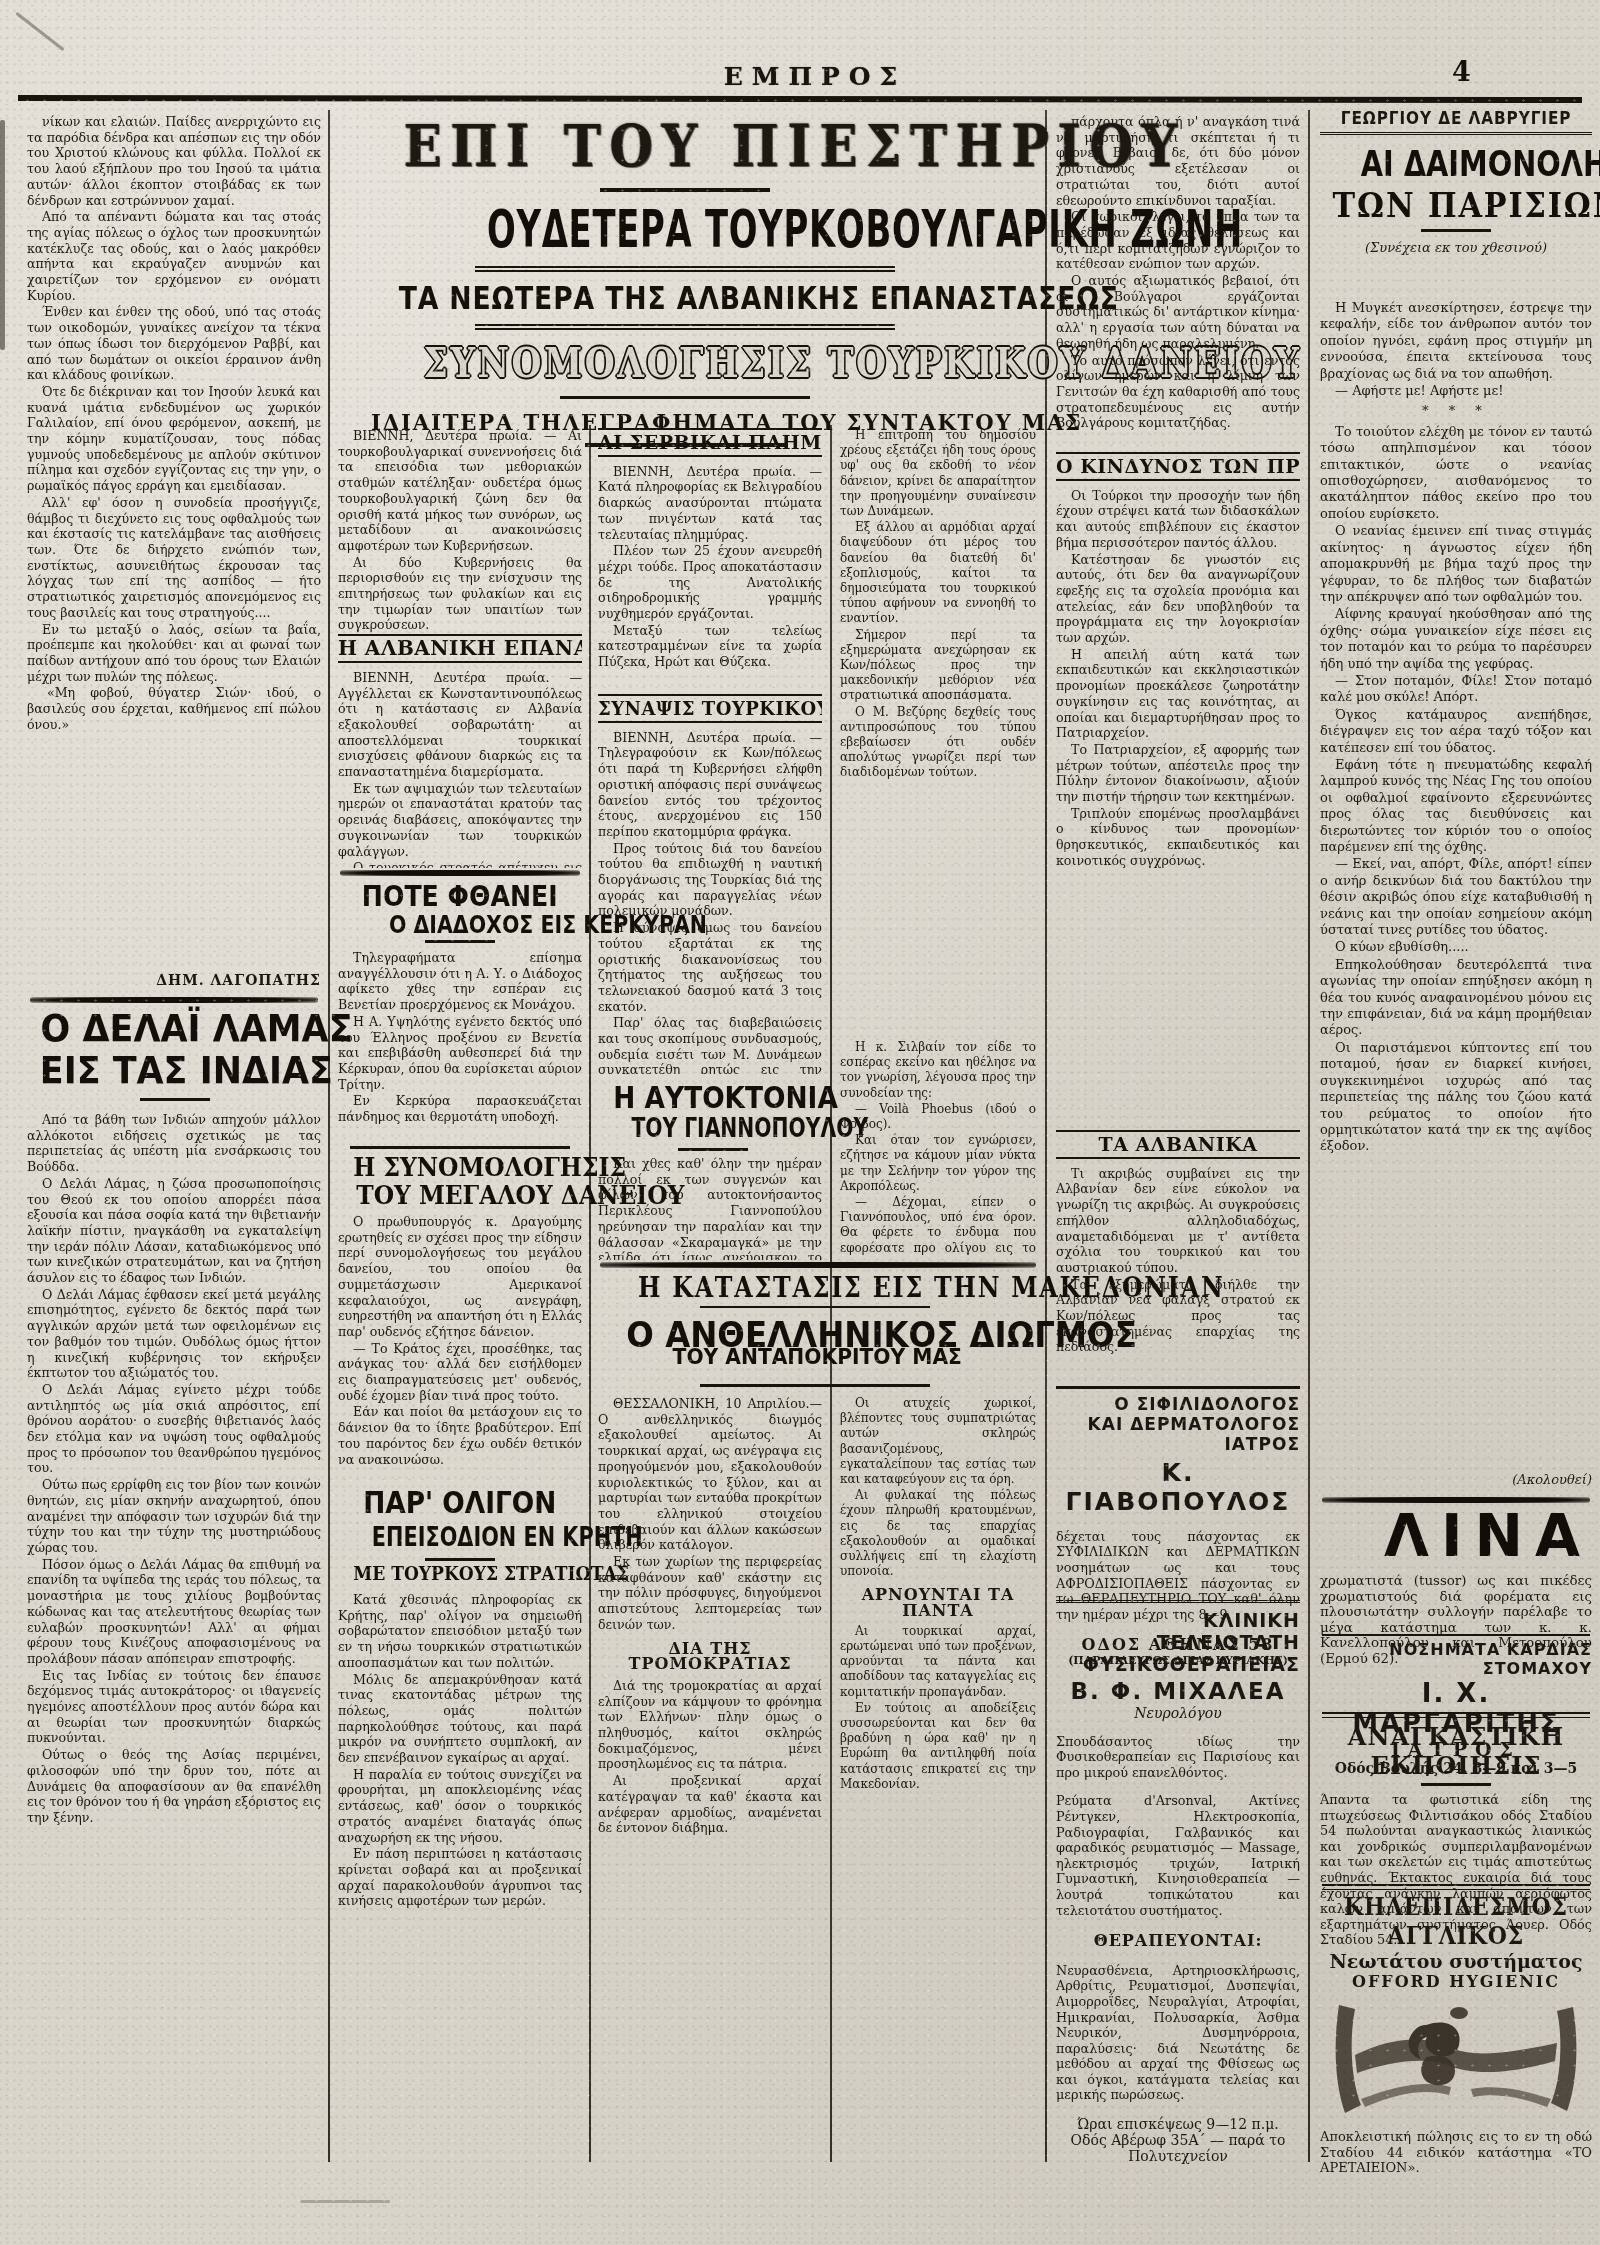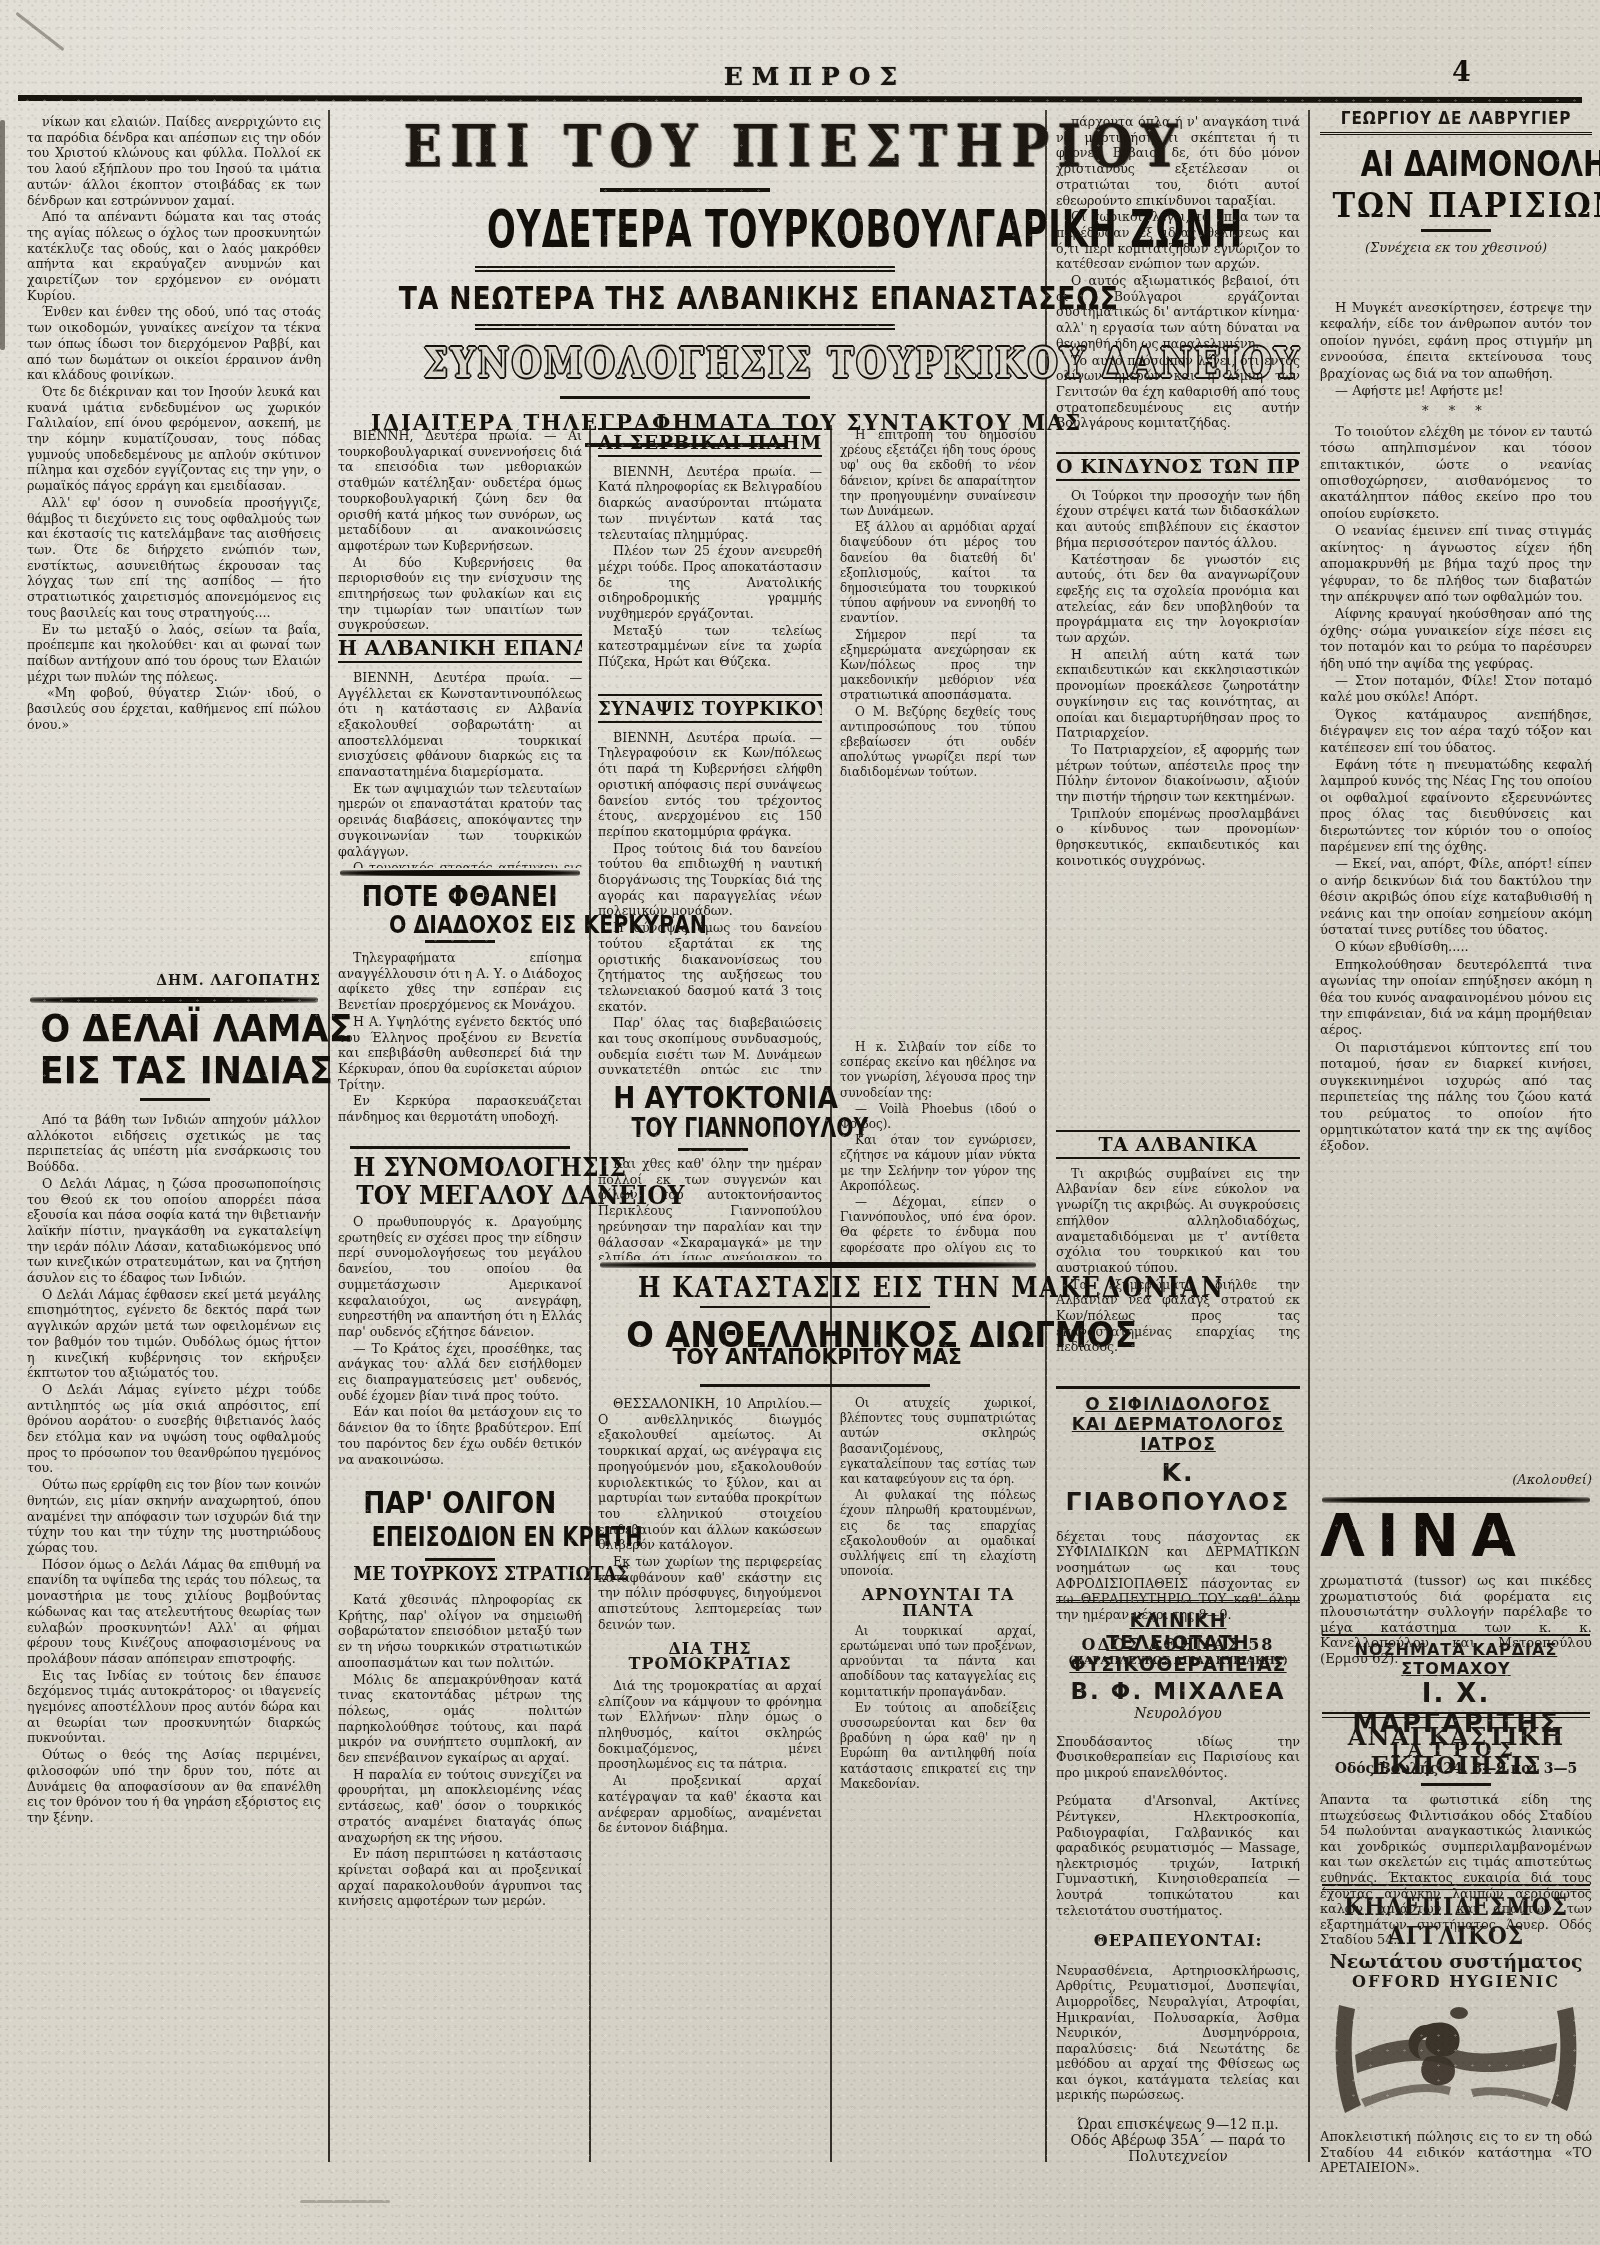--- a/index.html
+++ b/index.html
@@ -47,22 +47,22 @@
   .sec-head{font-family:"DejaVu Serif",serif;font-weight:bold;font-size:20px;text-align:center;letter-spacing:.5px;color:#15110b;
     border-top:2px solid #17130d;border-bottom:2px solid #17130d;padding:5px 0 4px;margin-bottom:7px;white-space:nowrap;overflow:hidden;}
   .subhead{font-family:"DejaVu Serif",serif;font-weight:bold;font-size:16px;text-align:center;margin:8px 0 6px;letter-spacing:1px;}
   .shortrule{height:3px;background:#17130d;width:70px;margin:4px auto 8px;}
   .center{text-align:center;}
   .sig{text-align:right;font-weight:bold;font-size:14px;letter-spacing:1px;padding-right:20px;}
   .cont-note{font-size:13px;text-align:center;font-style:italic;margin:2px 0 8px;}
   .tbc{text-align:right;font-size:13px;padding-right:14px;font-style:italic;}
   .starsep{text-align:center;letter-spacing:8px;font-size:13px;margin:4px 0;}
 
-  .ad-big{font-family:"DejaVu Sans",sans-serif;font-weight:900;font-size:58px;letter-spacing:12px;text-align:left;color:#120d08;}
-  .ad-kick{font-family:"DejaVu Sans",sans-serif;font-weight:900;font-size:17px;text-align:center;letter-spacing:1px;text-decoration:underline;}
+  .ad-big{font-family:"DejaVu Sans",sans-serif;font-weight:900;font-size:58px;letter-spacing:12px;text-align:right;color:#120d08;}
+  .ad-kick{font-family:"DejaVu Sans",sans-serif;font-weight:900;font-size:17px;text-align:right;letter-spacing:1px;}
   .ad-name{font-family:"DejaVu Sans",sans-serif;font-weight:900;font-size:25px;text-align:center;letter-spacing:2px;}
   .ad-role{font-family:"DejaVu Serif",serif;font-weight:bold;font-size:19px;text-align:center;letter-spacing:8px;}
   .ad-line{font-size:14px;text-align:center;font-weight:bold;}
   .ad-title{font-family:"DejaVu Serif",serif;font-weight:bold;font-size:24px;text-align:center;letter-spacing:1px;}
   .ad-sub{font-family:"DejaVu Serif",serif;font-weight:bold;font-size:19px;text-align:center;}
   .ad-brand{font-family:"DejaVu Serif",serif;font-weight:bold;font-size:16px;text-align:center;letter-spacing:2px;}
   .ad-text{font-size:12.8px;line-height:15.6px;text-align:justify;}
   .drule{border-top:2px solid #17130d;border-bottom:1px solid #17130d;height:3px;}
 </style>
 </head>

